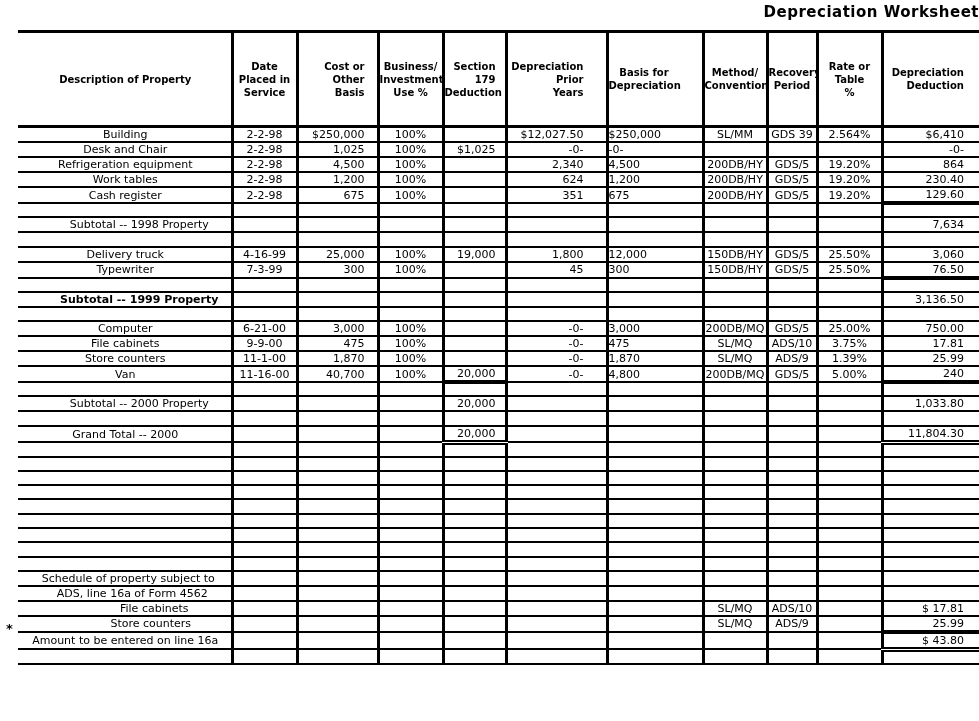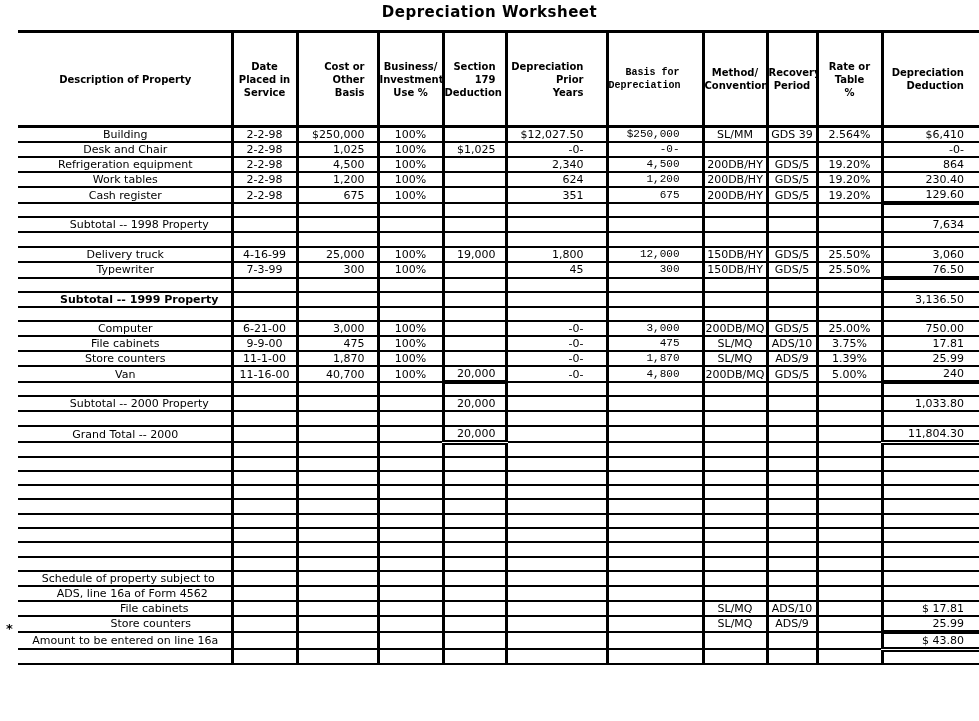--- a/index.html
+++ b/index.html
@@ -6,21 +6,21 @@
   .page{
     position:relative;
     width:979px;height:721px;
     background:#fff;
     font-family:"DejaVu Sans", sans-serif;
     color:#000;
     overflow:hidden;
   }
   .title{
     position:absolute;top:3px;left:0;width:979px;
-    text-align:center;font-weight:bold;font-size:15px;
+    text-align:right;font-weight:bold;font-size:15px;
     letter-spacing:0.5px;
   }
   .footnote-mark{
     position:absolute;left:6px;top:621px;
     font-size:13px;font-weight:bold;
   }
   table.ws{
     position:absolute;left:18px;top:30px;
     width:961px;
     border-collapse:collapse;
@@ -48,21 +48,21 @@
     white-space:pre-line;
     line-height:13px;
   }
   .ws td{height:14.3px;}
   .ws .c0{border-left:none;text-align:center;padding-left:2px;}
   .ws .c1{text-align:center;}
   .ws .c2{text-align:right;padding-right:12px;margin-left:28px;}
   .ws .c3{text-align:center;}
   .ws .c4{text-align:right;padding-right:9px;}
   .ws .c5{text-align:right;padding-right:22px;}
-  .ws .c6{text-align:right;padding-right:22px;font-family:Liberation Mono, monospace;}
+  .ws .c6{padding-right:22px;}
   .ws .c7{text-align:center;}
   .ws .c8{text-align:center;}
   .ws .c9{text-align:center;}
   .ws .c10{text-align:right;padding-right:15px;}
   .ws td.heavy{border-bottom:4px solid #000;}
   .ws td.dbl{border-bottom:5px double #000;}
 </style>
 </head>
 <body>
 

